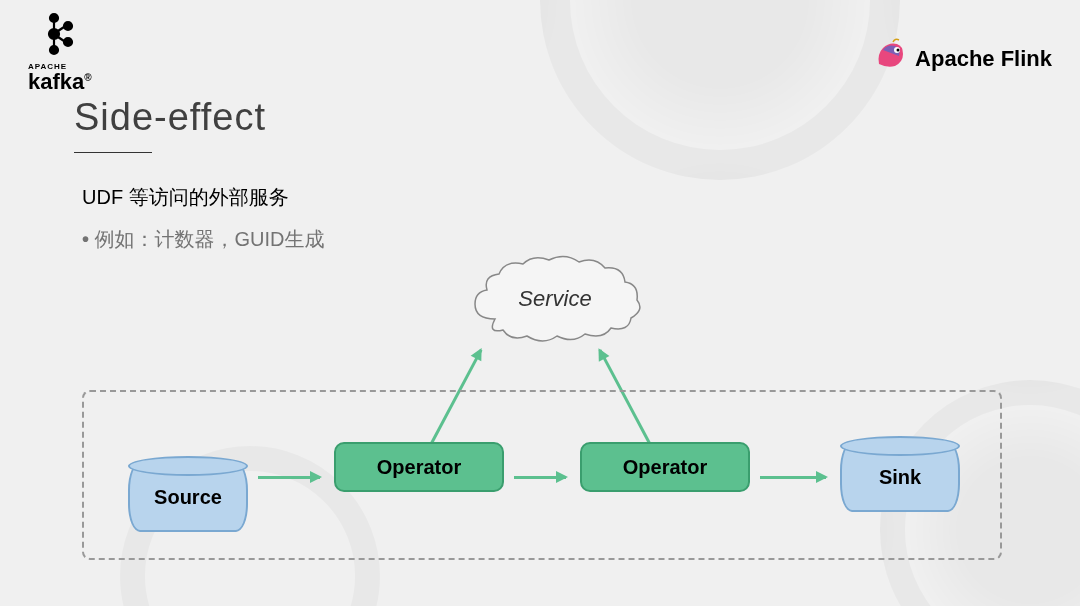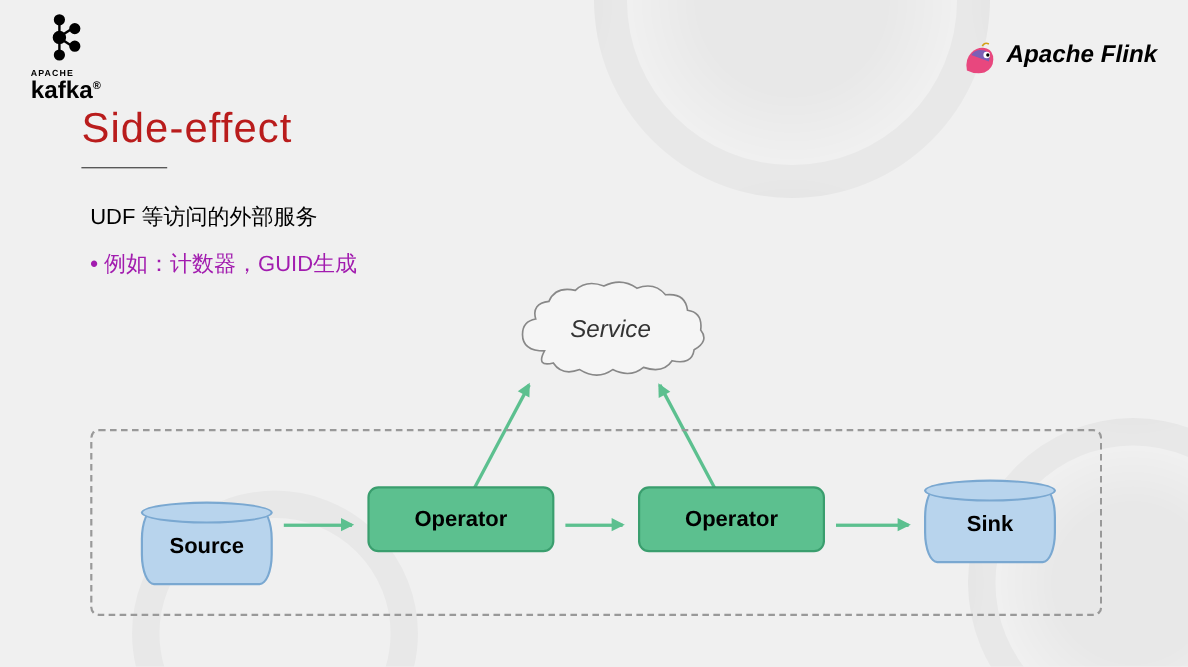--- a/index.html
+++ b/index.html
@@ -38,46 +38,46 @@
 
     .header {
       position: absolute;
       top: 12px; left: 28px; right: 28px;
       display: flex; justify-content: space-between; align-items: center;
     }
     .kafka-logo { display: flex; align-items: center; gap: 6px; flex-direction: column; }
     .kafka-text { font-weight: bold; font-size: 22px; color: #000; }
     .kafka-sub { font-size: 8px; font-weight: bold; letter-spacing: 1px; margin-bottom: -2px; }
     .kafka-trademark { font-size: 10px; vertical-align: super; }
-    .flink-logo { display: flex; align-items: flex-start; gap: 6px; font-style: italic; }
+    .flink-logo { display: flex; align-items: flex-end; gap: 6px; }
     .flink-text { font-weight: bold; font-size: 22px; color: #000; }
     .flink-icon { width: 36px; height: 36px; position: relative; }
 
     .title {
       position: absolute;
       top: 96px; left: 74px;
-      font-size: 38px; color: #b91c1c;
+      font-size: 38px; color: #404040;
       font-weight: 400;
       letter-spacing: 1px;
     }
     .title-underline {
       position: absolute;
       top: 152px; left: 74px;
       width: 78px; height: 1px;
       background: #333;
     }
     .desc {
       position: absolute;
       top: 184px; left: 82px;
       font-size: 20px; color: #000;
     }
     .bullet {
       position: absolute;
       top: 226px; left: 82px;
-      font-size: 20px; color: #a21caf;
+      font-size: 20px; color: #737373;
     }
     .bullet::before { content: "• "; font-weight: bold; }
 
     .diagram-box {
       position: absolute;
       left: 82px; top: 390px;
       width: 920px; height: 170px;
       border: 2px dashed #999;
       border-radius: 8px;
     }
@@ -97,21 +97,21 @@
     .cylinder::before {
       content: '';
       position: absolute;
       top: -8px; left: -2px; right: -2px;
       height: 16px;
       background: #b8d4ed;
       border: 2px solid #7aa8d1;
       border-radius: 50%;
     }
     .operator {
-      width: 170px; height: 60px;
+      width: 170px; height: 50px;
       background: #5cc08f;
       border: 2px solid #3a9e6e;
       border-radius: 10px;
     }
     .source { left: 128px; top: 462px; }
     .op1 { left: 334px; top: 442px; }
     .op2 { left: 580px; top: 442px; }
     .sink { left: 840px; top: 442px; }
 
     .cloud {

